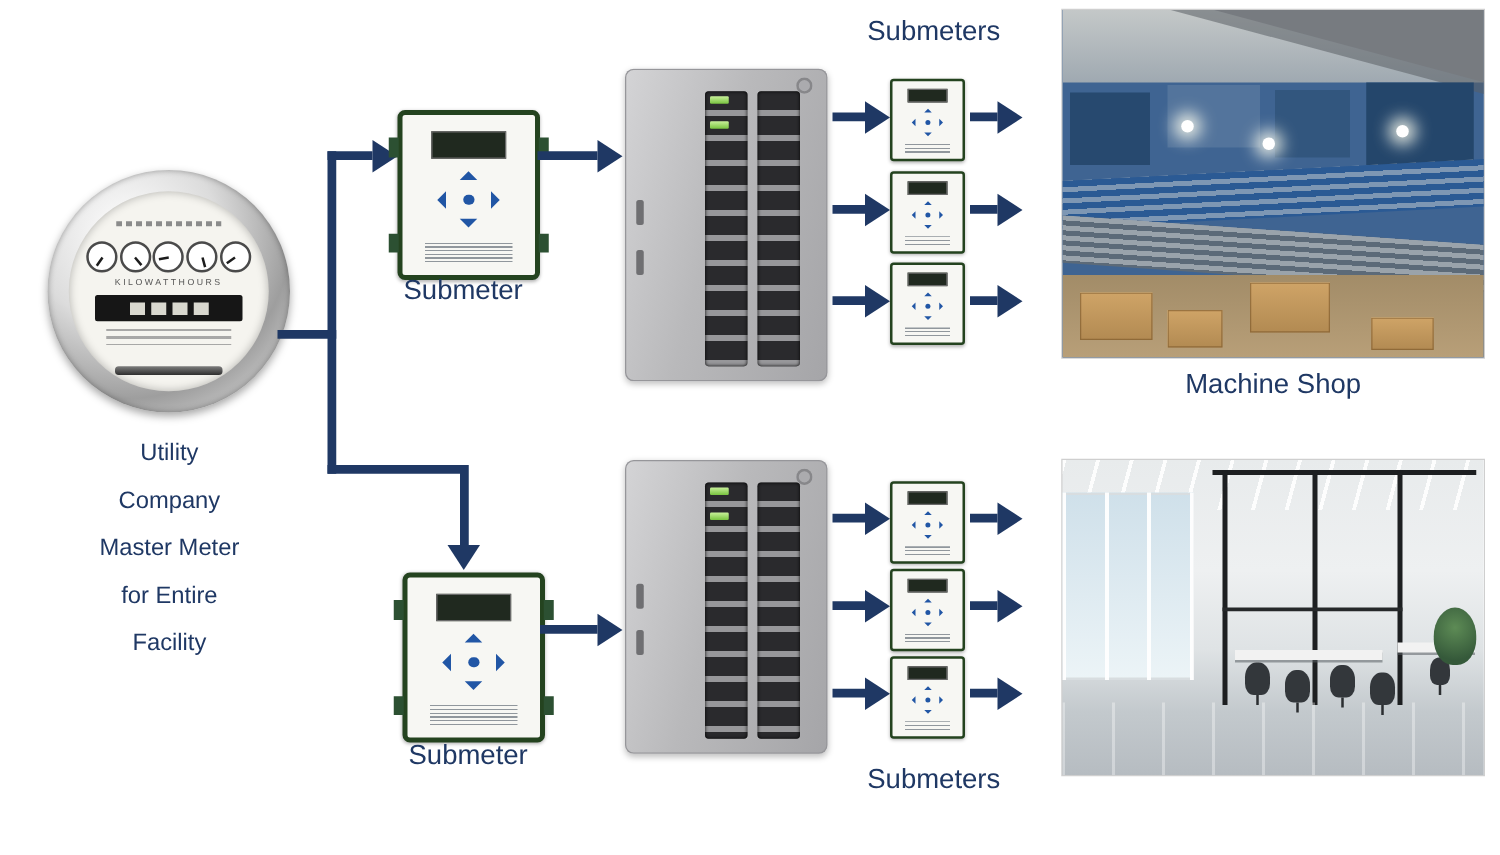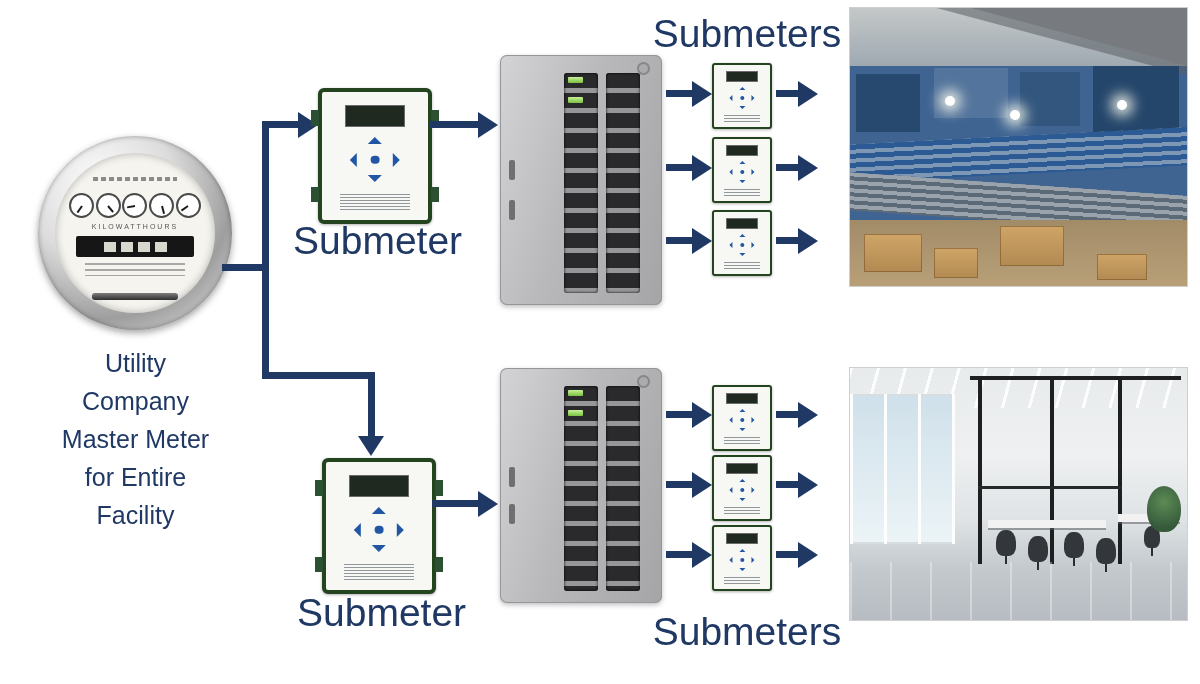--- a/index.html
+++ b/index.html
@@ -9,22 +9,22 @@
     --btn-blue:#2156a5;
     --panel-gray:#b9b9bb;
     --breaker-dark:#2a2a2d;
   }
   html,body{margin:0;padding:0;background:#fff;}
   .canvas{
     position:relative;width:1200px;height:684px;background:#ffffff;overflow:hidden;
     font-family:"Liberation Sans",sans-serif;
   }
   
-  .label{position:absolute;color:var(--navy);font-size:39px;text-align:center;line-height:1.15;}
-  .meter-label{font-size:25px;line-height:38px;}
+  .label{position:absolute;color:var(--navy);font-size:22px;text-align:center;line-height:1.15;}
+  .meter-label{font-size:19px;line-height:38px;}
   .prelines{white-space:pre-line;}
   
   .hline,.vline{position:absolute;background:var(--navy);}
   .hline{height:7px;}
   .vline{width:7px;}
   .ah-right{position:absolute;width:0;height:0;border-top:13px solid transparent;border-bottom:13px solid transparent;border-left:20px solid var(--navy);}
   .ah-down{position:absolute;width:0;height:0;border-left:13px solid transparent;border-right:13px solid transparent;border-top:20px solid var(--navy);}
   
   .meter{position:absolute;left:38px;top:136px;width:194px;height:194px;border-radius:50%;
     background:radial-gradient(circle at 32% 26%,#ffffff,#dcdcdc 38%,#9e9e9e 68%,#c6c6c6 84%,#8a8a8a);
@@ -264,20 +264,21 @@
     <div class="ms-light l2"></div>
     <div class="ms-light l3"></div>
     <div class="ms-conveyor cv1"></div>
     <div class="ms-conveyor cv2"></div>
     <div class="ms-floor"></div>
     <div class="ms-box b1"></div>
     <div class="ms-box b2"></div>
     <div class="ms-box b3"></div>
     <div class="ms-box b4"></div>
   </div>
+  <div class="label" style="left:850px;top:294px;width:337px;">Machine Shop</div>
 
   <div class="submeter lg" style="left:322px;top:458px;">
     <span class="tab tl"></span>
     <span class="tab tr"></span>
     <span class="tab bl"></span>
     <span class="tab br"></span>
     <div class="sub-lcd"></div>
     <div class="dpad">
       <span class="tri up"></span>
       <span class="tri down"></span>

